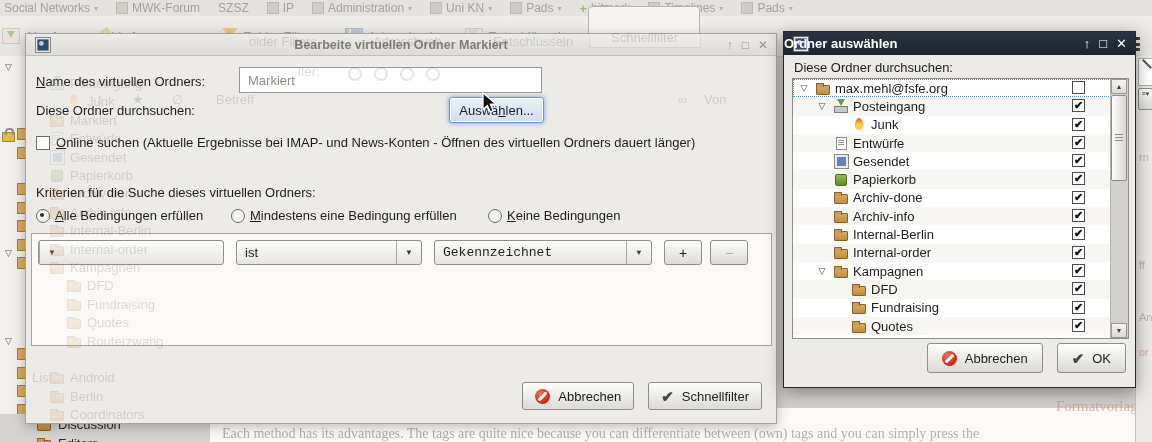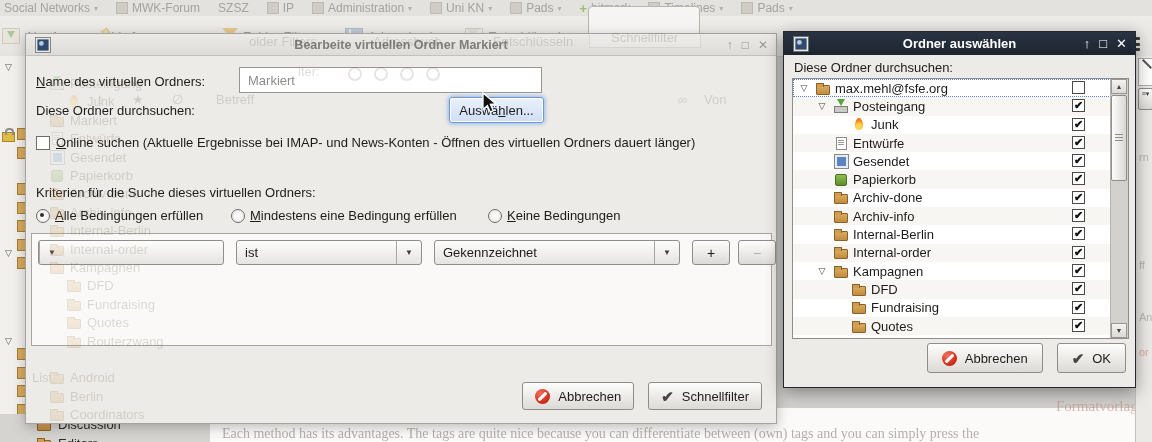--- a/index.html
+++ b/index.html
@@ -133,21 +133,21 @@
   .ic-drafts::after{content:"";position:absolute;left:5px;top:3px;width:6px;height:1px;background:#9a9896;box-shadow:0 2px 0 #9a9896,0 4px 0 #9a9896;}
   .ic-sent::before{content:"";position:absolute;left:2px;top:0px;width:9px;height:9px;background:#5b84c4;border:2px solid #e6ebf4;outline:1px solid #8a8884;}
   .ic-trash::before{content:"";position:absolute;left:2px;top:1px;width:10px;height:10px;background:linear-gradient(#8fbf4d,#5d8f2e);border:1px solid #49701f;border-radius:2px;}
   .ic-none{width:2px;}
 
   
   #dlg-folders{left:783px;top:31px;width:353px;height:357px;background:#edebe7;
     border:1px solid #23272e;box-shadow:0 4px 16px rgba(0,0,0,.4);box-sizing:border-box;z-index:10;}
   #dlg-folders .titlebar{position:absolute;left:0;top:0;right:0;height:23px;background:linear-gradient(#2a3342,#1c2430);
     display:flex;align-items:center;padding:0 8px;box-sizing:border-box;}
-  #dlg-folders .title{position:absolute;left:0;right:0;text-align:center;font-size:13px;font-weight:bold;color:#fff;}
+  #dlg-folders .title{position:absolute;left:0;right:0;text-align:left;font-size:13px;font-weight:bold;color:#fff;}
   #dlg-folders .titlebar-ctl{margin-left:auto;color:#fff;z-index:2;font-size:13px;}
   #tree-box{position:absolute;left:8px;top:46px;width:337px;height:261px;background:#fff;
     border:1px solid #8f8d89;box-sizing:border-box;overflow:hidden;}
   #tree{position:absolute;left:0;top:0;right:17px;}
   .tree-row{position:relative;height:18.3px;display:flex;align-items:center;gap:4px;
     font-size:13px;color:#1d1c1a;box-sizing:border-box;}
   .tree-row.alt{background:#f7f6f3;}
   .tree-row.focused{outline:1px dotted #5b84c4;outline-offset:-1px;}
   .tw{width:14px;text-align:center;font-size:9px;color:#44423f;flex:none;}
   .tree-name{white-space:nowrap;}
@@ -344,21 +344,21 @@
 
   <div id="criteria-box">
     <div id="cond-row">
       <div class="combo" style="width:186px;">
         <span class="combo-arrow">▼</span>
       </div>
       <div class="combo" style="width:186px;">
         <span class="combo-label">ist</span>
         <span class="combo-arrow">▼</span>
       </div>
-      <div class="combo" style="width:246px;">
+      <div class="combo" style="width:218px;font-family:Liberation Mono, monospace;">
         <span class="combo-label">Gekennzeichnet</span>
         <span class="combo-arrow">▼</span>
       </div>
       <button class="btn plusminus">+</button>
       <button class="btn plusminus disabled" style="margin-left:-4px;">−</button>
     </div>
   </div>
 
   <div id="main-buttons">
     <button class="btn">

